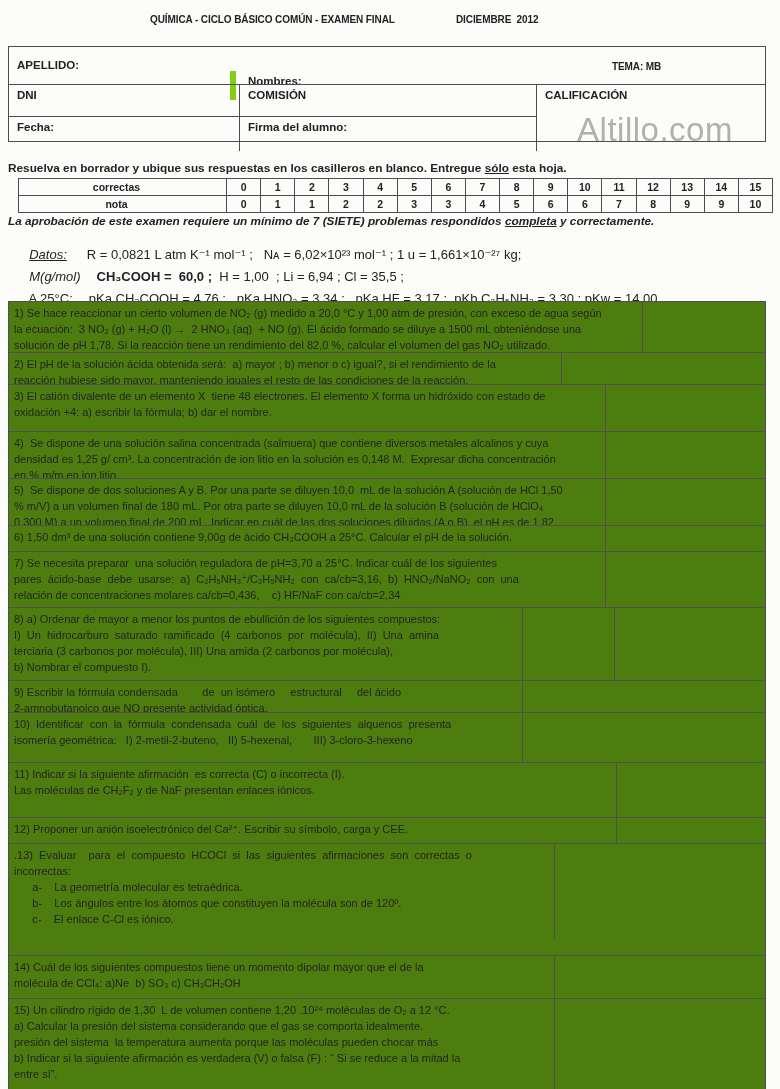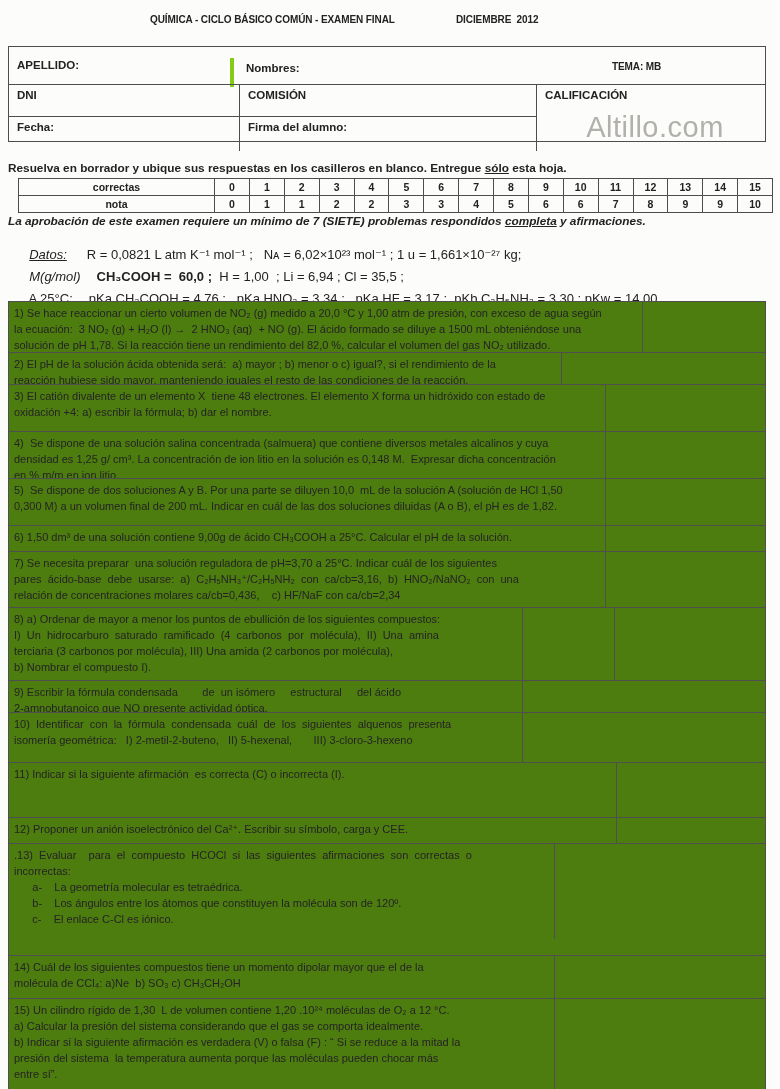--- a/index.html
+++ b/index.html
@@ -12,35 +12,35 @@
   .pre{white-space:pre-wrap;}
   .u{text-decoration:underline;}
 
   
   .hdr-span{position:absolute;top:14px;font-size:10px;font-weight:700;white-space:pre;letter-spacing:-0.1px;}
 
   
   .info-table{position:absolute;left:8px;top:46px;width:758px;height:96px;border:1px solid #4d4d4d;box-sizing:border-box;}
   .info-cell{position:absolute;box-sizing:border-box;font-size:11.5px;font-weight:700;padding:4px 0 0 8px;margin-top:8px;}
   .c-apellido{left:0;top:0;width:221px;height:29px;}
-  .c-nombres{left:221px;top:3px;right:0;height:29px;border-left:4px solid #84cc16;padding-left:12px;}
+  .c-nombres{left:221px;top:16px;right:0;height:29px;border-left:6px solid #84cc16;padding-left:12px;}
   .c-dni{left:0;top:29px;width:230px;height:32px;border-top:1px solid #4d4d4d;}
   .c-comision{left:230px;top:29px;width:297px;height:32px;border-top:1px solid #4d4d4d;border-left:1px solid #4d4d4d;}
   .c-calif{left:527px;top:29px;right:0;height:67px;border-top:1px solid #4d4d4d;border-left:1px solid #4d4d4d;}
   .c-fecha{left:0;top:61px;width:230px;height:35px;border-top:1px solid #4d4d4d;}
   .c-firma{left:230px;top:61px;width:297px;height:35px;border-top:1px solid #4d4d4d;border-left:1px solid #4d4d4d;}
-  .watermark{margin-top:10px;text-align:center;font-size:29px;font-weight:400;color:#b2b0ac;letter-spacing:0.5px;}
+  .watermark{margin-top:10px;text-align:center;font-size:33px;font-weight:400;color:#b2b0ac;letter-spacing:0.5px;}
 
   
   .instruction{position:absolute;left:8px;top:161px;font-size:11.8px;font-weight:700;white-space:pre;}
   .approval{position:absolute;left:8px;top:214px;font-size:11.8px;font-weight:700;font-style:italic;white-space:pre;}
 
   
   .score-table{position:absolute;left:18px;top:178px;width:755px;border:1px solid #4d4d4d;box-sizing:border-box;}
-  .score-row{display:flex;height:16px;}
+  .score-row{display:flex;height:16px;gap:12px;}
   .score-row + .score-row{border-top:1px solid #4d4d4d;}
   .score-label{width:195px;box-sizing:border-box;text-align:center;font-size:10.5px;font-weight:600;line-height:16px;}
   .score-cells{flex:1;display:flex;}
   .score-cell{flex:1;border-left:1px solid #4d4d4d;text-align:center;font-size:10.5px;font-weight:700;line-height:16px;}
 
   
   .datos-line{position:absolute;left:22px;font-size:13px;white-space:pre;}
   .datos-label{font-style:italic;}
   .datos-label.u{text-decoration:underline;}
   .g1{margin-left:16px;margin-top:41px;}
@@ -117,21 +117,21 @@
         <div class="score-cell">6</div>
         <div class="score-cell">7</div>
         <div class="score-cell">8</div>
         <div class="score-cell">9</div>
         <div class="score-cell">9</div>
         <div class="score-cell">10</div>
       </div>
   </div>
 </div>
 
-<div class="approval"><span>La aprobación de este examen requiere un mínimo de 7 (SIETE) problemas respondidos </span><span class="u">completa</span><span> y afirmaciones.</span></div>
+<div class="approval"><span>La aprobación de este examen requiere un mínimo de 7 (SIETE) problemas respondidos </span><span class="u">completa</span><span> y correctamente.</span></div>
 
 <div class="datos-line" style="top:232px;">
   <span class="datos-label u">Datos:</span><span class="g2 pre">R = 0,0821 L atm K⁻¹ mol⁻¹ ;   Nᴀ = 6,02×10²³ mol⁻¹ ; 1 u = 1,661×10⁻²⁷ kg;</span>
 </div>
 <div class="datos-line" style="top:254px;">
   <span class="datos-label">M(g/mol)</span><span class="g1 bold pre">CH₃COOH =  60,0 ;</span><span class="pre">  H = 1,00  ; Li = 6,94 ; Cl = 35,5 ;</span>
 </div>
 <div class="datos-line" style="top:276px;">
   <span>A 25°C:</span><span class="g1 pre">pKa CH₃COOH = 4,76 ;   pKa HNO₂ = 3,34 ;   pKa HF = 3,17 ;  pKb C₂H₅NH₂ = 3,30 ; pKw = 14,00</span>
 </div>
@@ -163,20 +163,21 @@
       <div class="q-text" style="width: 596px;">
         <div class="q-line">4)  Se dispone de una solución salina concentrada (salmuera) que contiene diversos metales alcalinos y cuya</div>
         <div class="q-line">densidad es 1,25 g/ cm³. La concentración de ion litio en la solución es 0,148 M.  Expresar dicha concentración</div>
         <div class="q-line">en % m/m en ion litio.</div>
       </div>
       <div class="q-box" style="width: 160px;"></div>
     </div>
     <div class="q-row" style="height: 47px;">
       <div class="q-text" style="width: 596px;">
         <div class="q-line">5)  Se dispone de dos soluciones A y B. Por una parte se diluyen 10,0  mL de la solución A (solución de HCl 1,50</div>
+        <div class="q-line">% m/V) a un volumen final de 180 mL. Por otra parte se diluyen 10,0 mL de la solución B (solución de HClO₄</div>
         <div class="q-line">0,300 M) a un volumen final de 200 mL. Indicar en cuál de las dos soluciones diluidas (A o B), el pH es de 1,82.</div>
       </div>
       <div class="q-box" style="width: 160px;"></div>
     </div>
     <div class="q-row" style="height: 26px;">
       <div class="q-text" style="width: 596px;">
         <div class="q-line">6) 1,50 dm³ de una solución contiene 9,00g de ácido CH₃COOH a 25°C. Calcular el pH de la solución.</div>
       </div>
       <div class="q-box" style="width: 160px;"></div>
     </div>
@@ -208,20 +209,21 @@
     <div class="q-row" style="height: 50px;">
       <div class="q-text" style="width: 513px;">
         <div class="q-line">10)  Identificar  con  la  fórmula  condensada  cuál  de  los  siguientes  alquenos  presenta</div>
         <div class="q-line">isomería geométrica:   I) 2-metil-2-buteno,   II) 5-hexenal,       III) 3-cloro-3-hexeno</div>
       </div>
       <div class="q-box" style="width: 243px;"></div>
     </div>
     <div class="q-row" style="height: 55px;">
       <div class="q-text" style="width: 607px;">
         <div class="q-line">11) Indicar si la siguiente afirmación  es correcta (C) o incorrecta (I).</div>
+        <div class="q-line">Las moléculas de CH₂F₂ y de NaF presentan enlaces iónicos.</div>
       </div>
       <div class="q-box" style="width: 149px;"></div>
     </div>
     <div class="q-row" style="height: 26px;">
       <div class="q-text" style="width: 607px;">
         <div class="q-line">12) Proponer un anión isoelectrónico del Ca²⁺. Escribir su símbolo, carga y CEE.</div>
       </div>
       <div class="q-box" style="width: 149px;"></div>
     </div>
     <div class="q-row" style="height: 96px;">
@@ -238,19 +240,19 @@
       <div class="q-text" style="width: 545px;">
         <div class="q-line">14) Cuál de los siguientes compuestos tiene un momento dipolar mayor que el de la</div>
         <div class="q-line">molécula de CCl₄: a)Ne  b) SO₃ c) CH₃CH₂OH</div>
       </div>
       <div class="q-box" style="width: 211px;"></div>
     </div>
     <div class="q-row" style="height: 100px;">
       <div class="q-text" style="width: 545px;">
         <div class="q-line">15) Un cilindro rígido de 1,30  L de volumen contiene 1,20 .10²⁴ moléculas de O₂ a 12 °C.</div>
         <div class="q-line">a) Calcular la presión del sistema considerando que el gas se comporta idealmente.</div>
+        <div class="q-line">presión del sistema  la temperatura aumenta porque las moléculas pueden chocar más</div>
         <div class="q-line">b) Indicar si la siguiente afirmación es verdadera (V) o falsa (F) : “ Si se reduce a la mitad la</div>
-        <div class="q-line">presión del sistema  la temperatura aumenta porque las moléculas pueden chocar más</div>
         <div class="q-line">entre sí”.</div>
       </div>
       <div class="q-box" style="width: 211px;"></div>
     </div>
   </div>
 
 </body></html>

